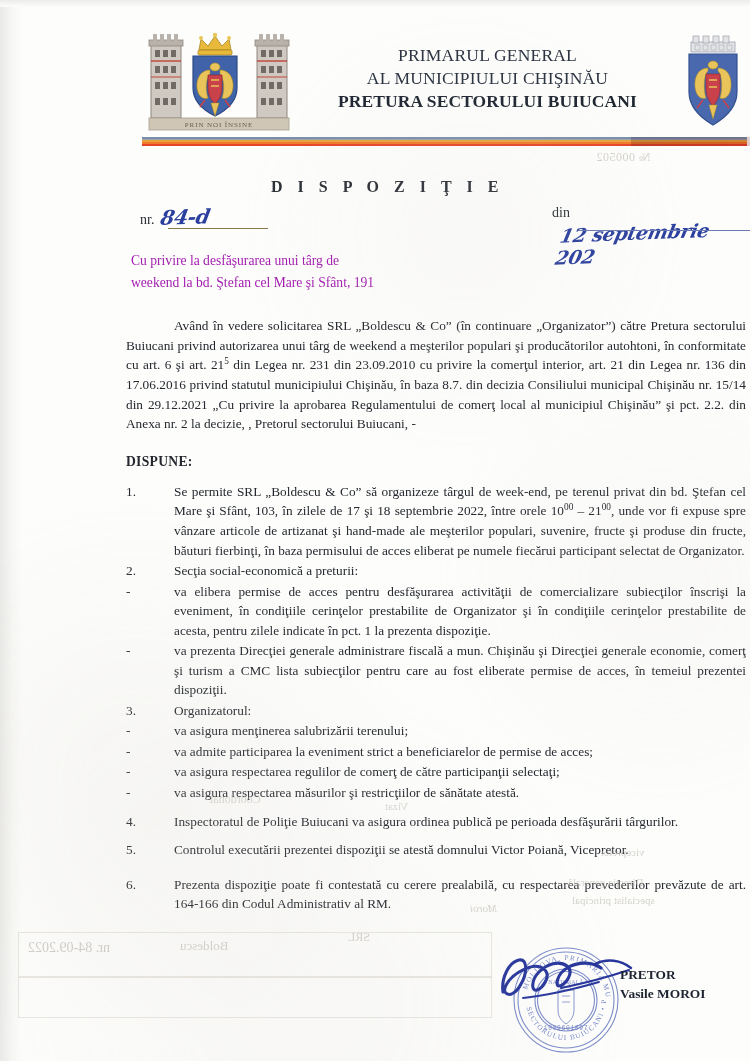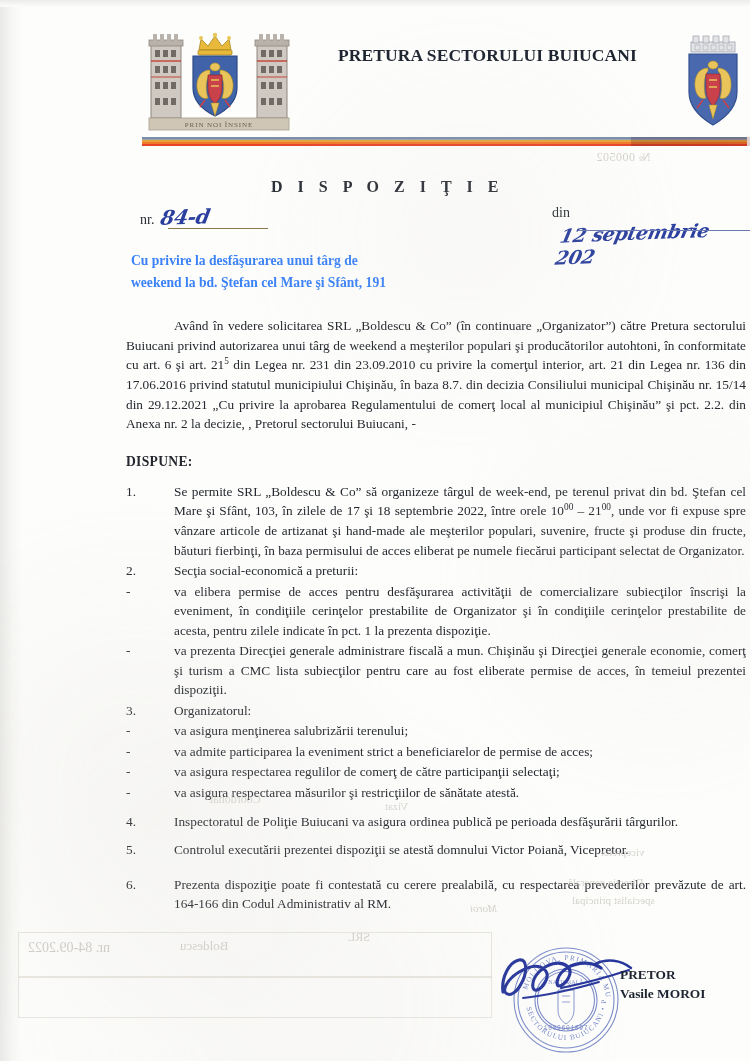--- a/index.html
+++ b/index.html
@@ -142,23 +142,23 @@
   }
   #nr-underline  { left:168px; top:228px; width:100px; }
   #date-underline{ left:578px; top:230px; width:172px; background:#6a7ab0; }
 
   
   #subject {
     position: absolute;
     left: 131px; top: 250px;
     width: 420px;
     font-size: 13.6px;
-    font-weight: bold;
+    font-weight: normal;
     line-height: 1.62;
-    color: #3b82f6;
+    color: #a21caf;
   }
 
   
   #body {
     position: absolute;
     left: 126px; top: 316px;
     width: 620px;
     font-size: 13.3px;
     line-height: 1.47;
     color: #24282e;
@@ -375,20 +375,22 @@
         <path d="M25 34 C16 34 11 42 12 53 C13 62 18 66 23 64 C20 55 21 40 25 37 Z" fill="#e8c45a" stroke="#b08c20" stroke-width=".5"></path>
         <path d="M35 34 C44 34 49 42 48 53 C47 62 42 66 37 64 C40 55 39 40 35 37 Z" fill="#e8c45a" stroke="#b08c20" stroke-width=".5"></path>
         <path d="M23 40 H37 V54 C37 63 33 69 30 72 C27 69 23 63 23 54 Z" fill="#c9414a" stroke="#8e2630" stroke-width=".6"></path>
         <path d="M26 46 h8 M26 53 h8" stroke="#e8c45a" stroke-width="1.3"></path>
         <path d="M26 71 L30 85 L34 71 Z" fill="#e8c45a" stroke="#b08c20" stroke-width=".5"></path>
         <path d="M20 66 L14 74 M40 66 L46 74" stroke="#c9414a" stroke-width="1.5"></path>
       </g>
     </svg>
 
     <div class="header-titles">
+      <div class="l1">PRIMARUL GENERAL</div>
+      <div class="l2">AL MUNICIPIULUI CHIŞINĂU</div>
       <div class="l3">PRETURA SECTORULUI BUIUCANI</div>
     </div>
   </div>
 
   <div id="rule">
     <div class="band b1"></div>
       <div class="band b2"></div>
       <div class="band b3"></div>
     <div class="band b4"></div>
       <div class="band b5"></div>

